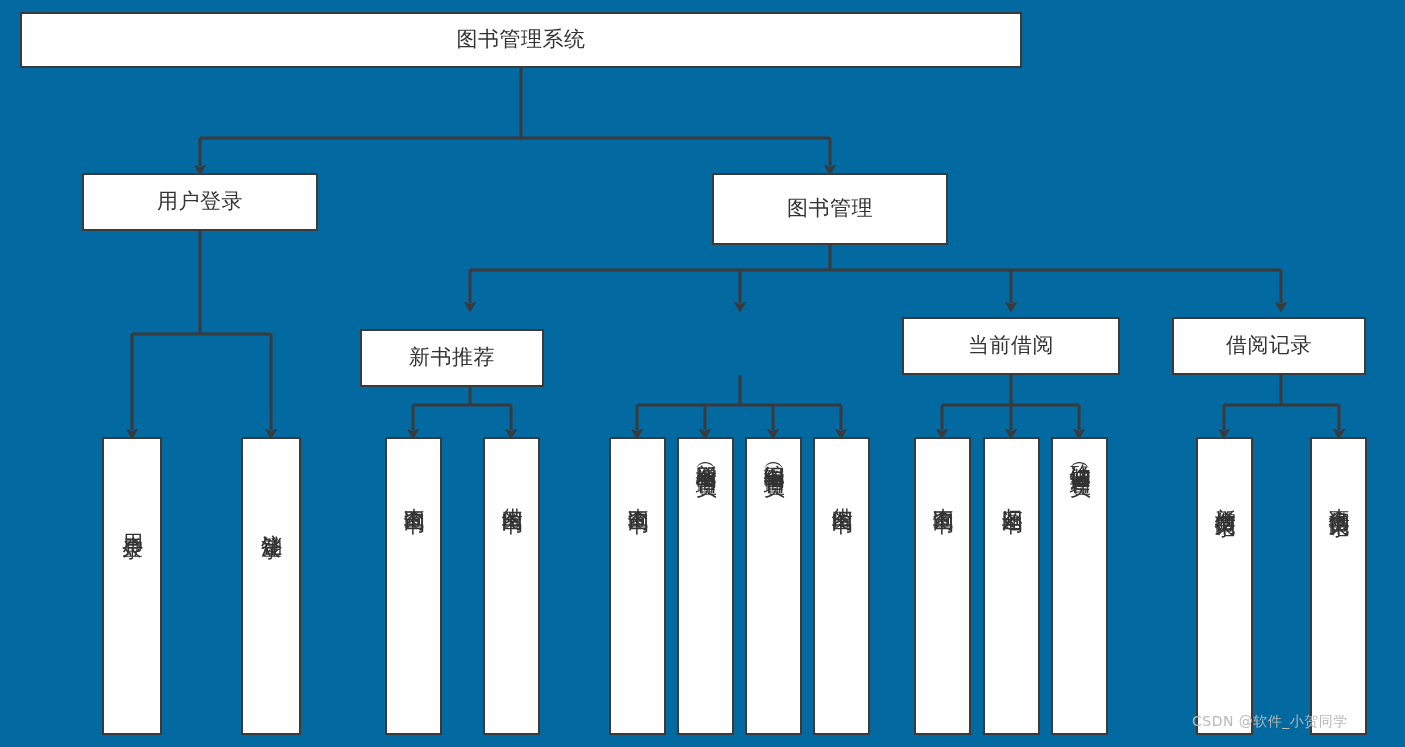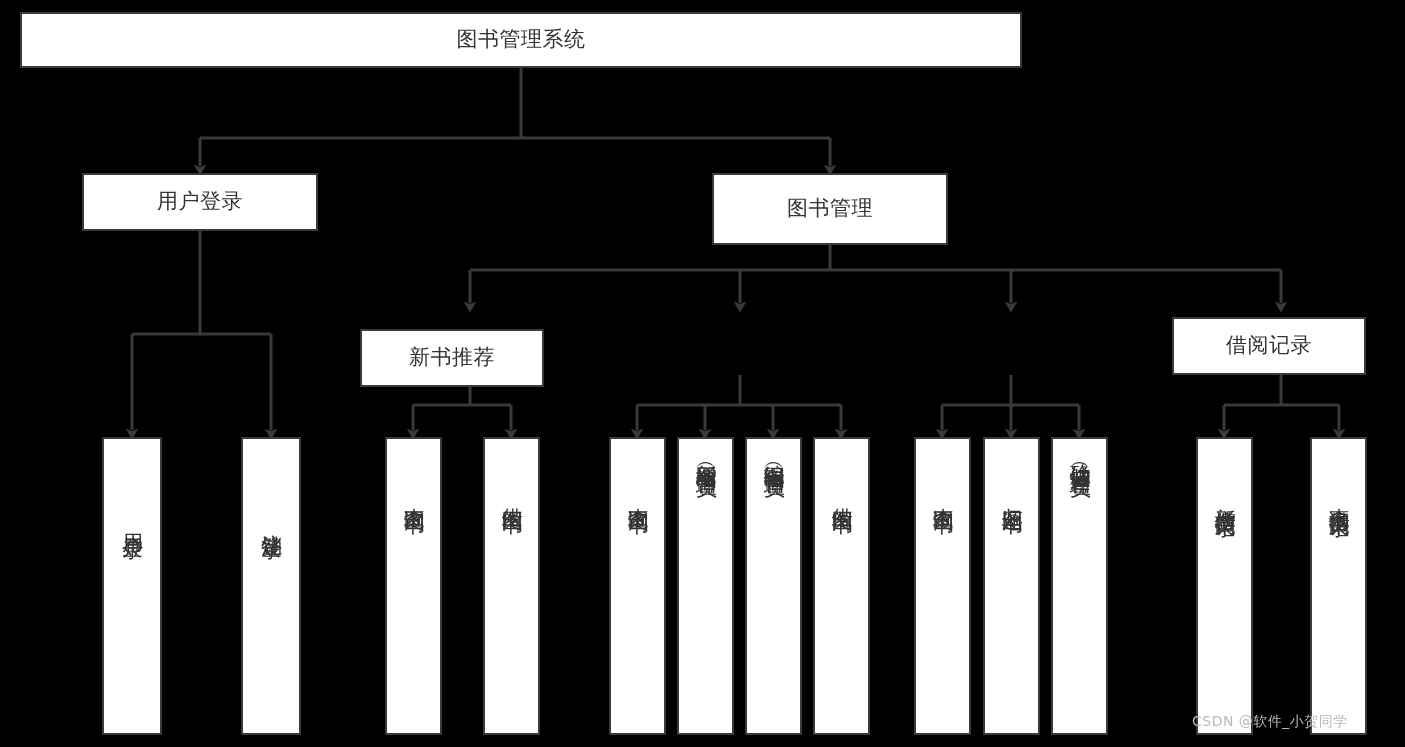--- a/index.html
+++ b/index.html
@@ -4,21 +4,21 @@
 <style>
   html, body {
     margin: 0;
     padding: 0;
     background: #ffffff;
   }
   #canvas {
     position: relative;
     width: 1405px;
     height: 747px;
-    background: #000000;
+    background: #0369a1;
     font-family: "DejaVu Sans", "Liberation Sans", sans-serif;
     overflow: hidden;
     text-align: center;
   }
   svg.edges {
     position: absolute;
     left: 0;
     top: 0;
     width: 1405px;
     height: 747px;
@@ -128,20 +128,23 @@
   <div class="node node-h" style="left:82px; top:173px; width:236px; height:58px;">
     <span class="label">用户登录</span>
   </div>
   <div class="node node-h" style="left:712px; top:173px; width:236px; height:72px;">
     <span class="label">图书管理</span>
   </div>
 
   <div class="node node-h" style="left:360px; top:329px; width:184px; height:58px;">
     <span class="label">新书推荐</span>
   </div>
+  <div class="node node-h" style="left:902px; top:317px; width:218px; height:58px;">
+    <span class="label">当前借阅</span>
+  </div>
   <div class="node node-h" style="left:1172px; top:317px; width:194px; height:58px;">
     <span class="label">借阅记录</span>
   </div>
 
   <div class="node node-v midlow" style="left:102px; top:437px; width:60px; height:298px;">
     <span class="label">用户登录</span>
   </div>
   <div class="node node-v midlow" style="left:241px; top:437px; width:60px; height:298px;">
     <span class="label">注销登录</span>
   </div>

